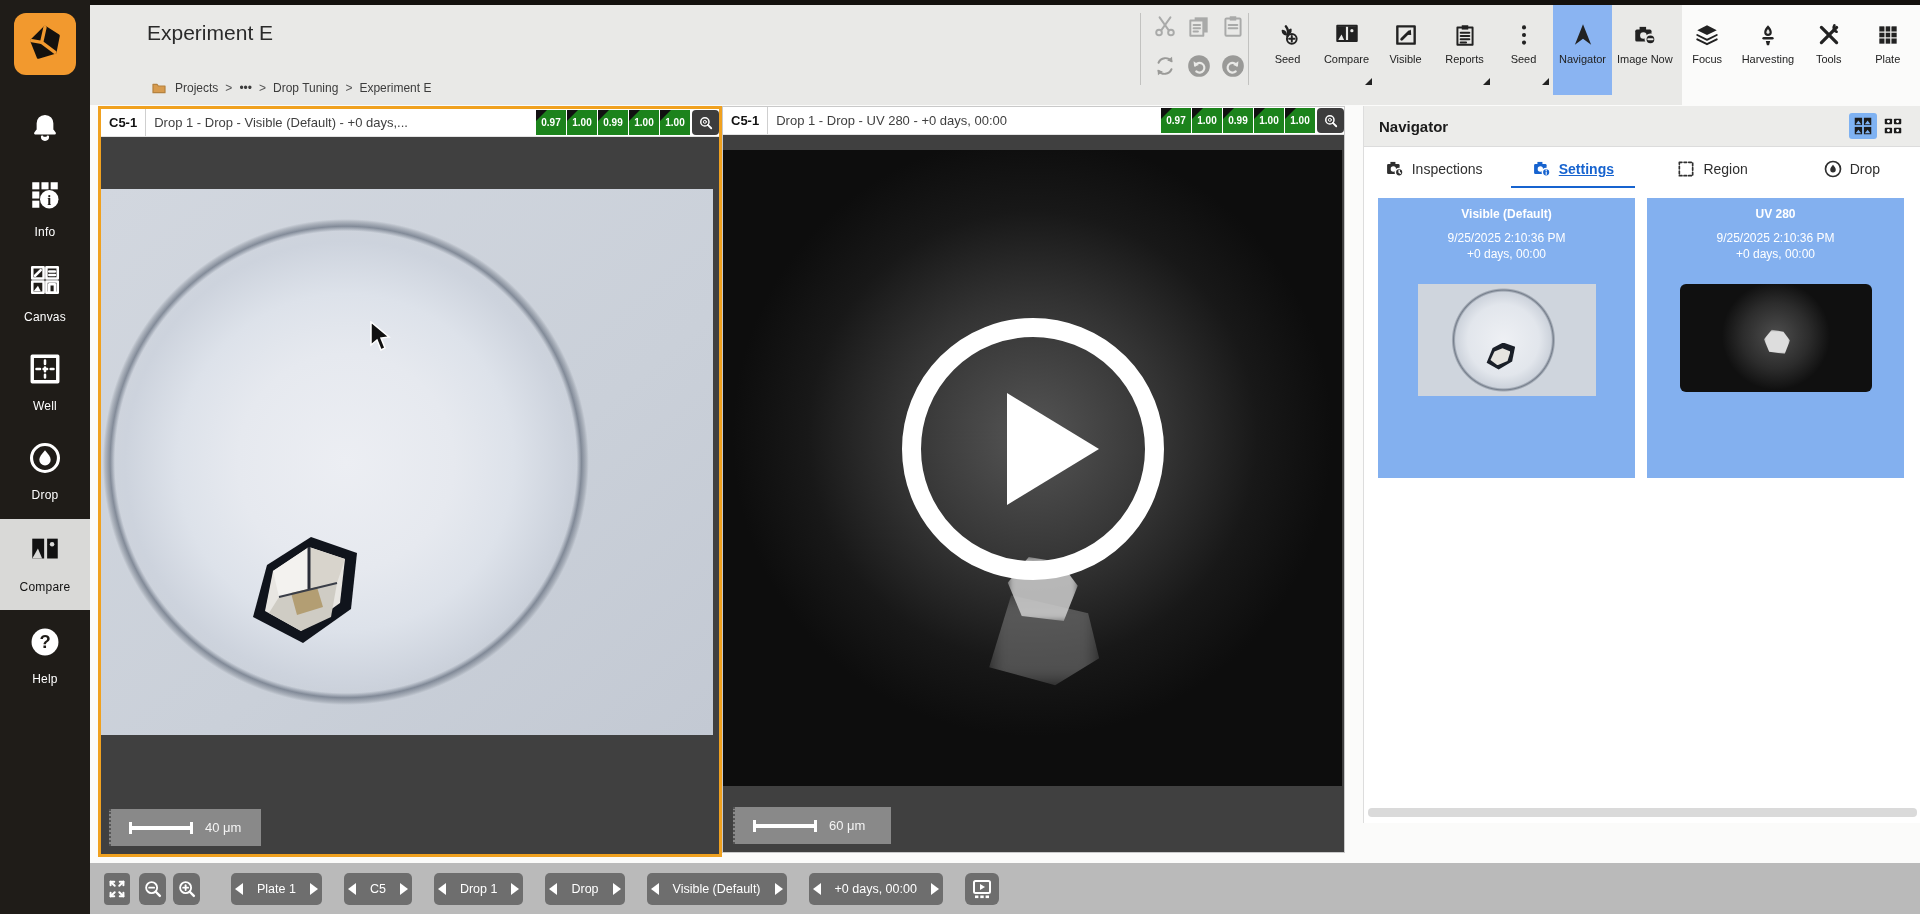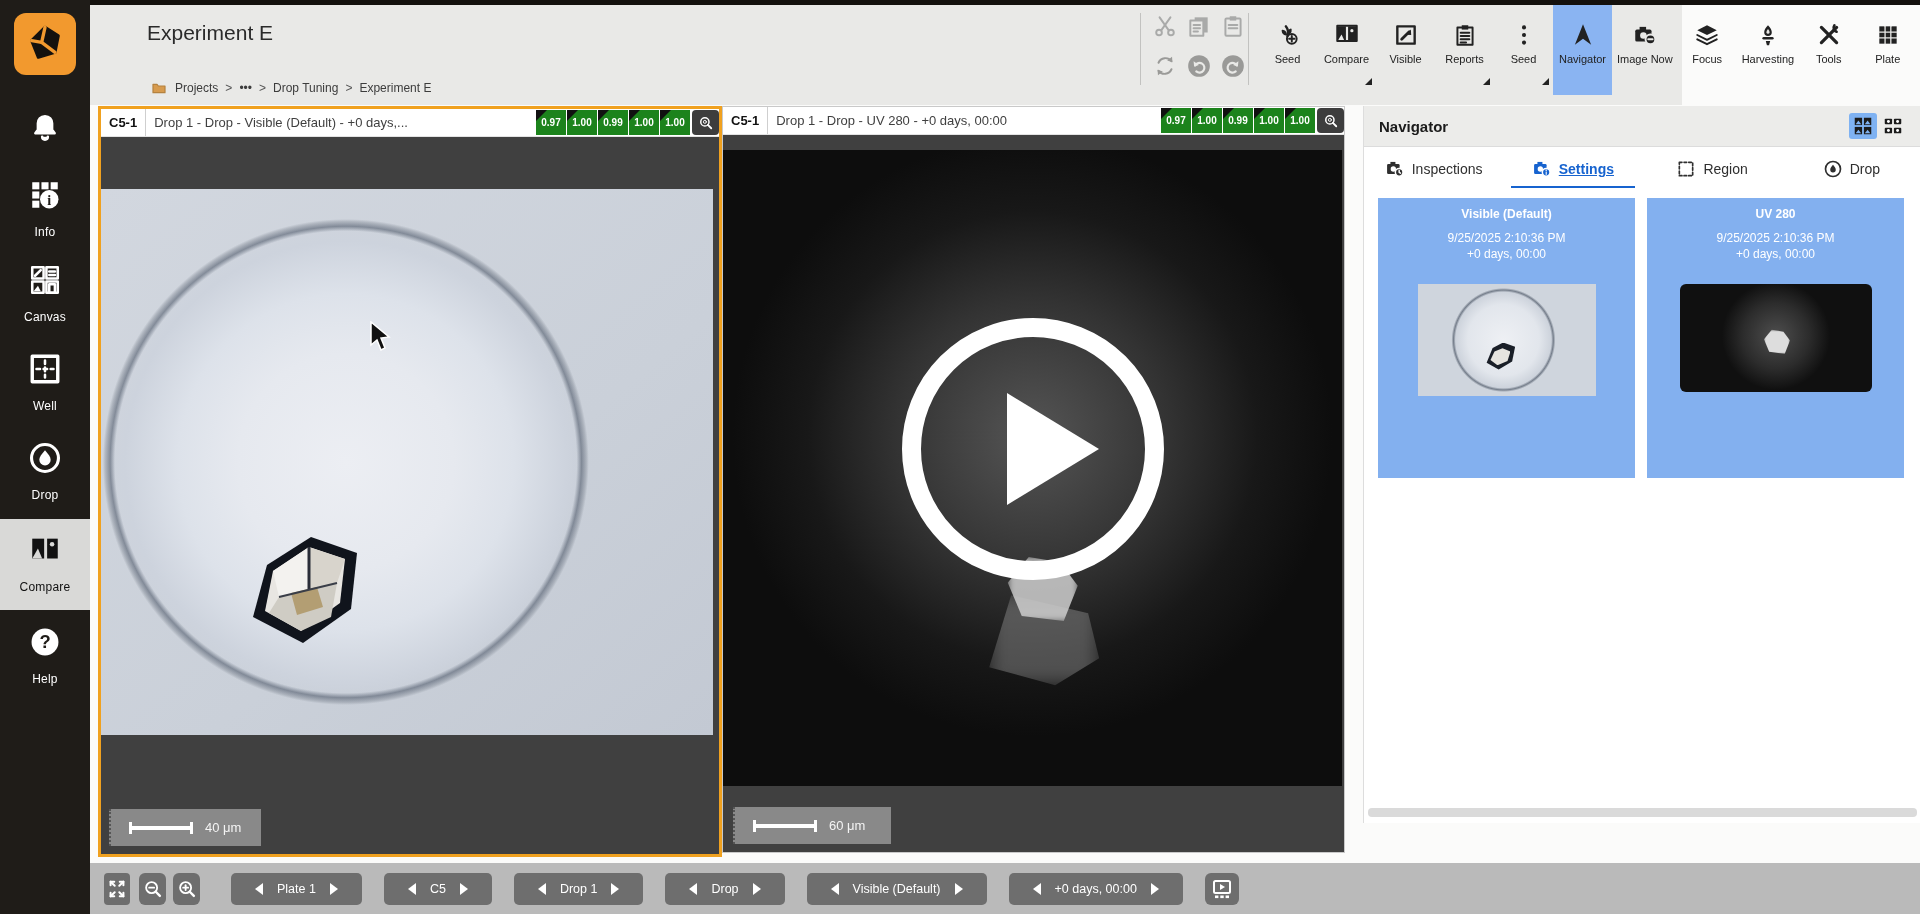--- a/index.html
+++ b/index.html
@@ -111,21 +111,21 @@
       clip-path:polygon(30% 0,75% 8%,100% 45%,80% 100%,20% 92%,0 40%);filter:blur(1px);}
   #nav-scroll{position:absolute;left:4px;right:4px;bottom:6px;height:9px;background:#dadada;border-radius:4px;}
   
   #bottombar{left:90px;top:863px;width:1830px;height:51px;background:#bababa;
              display:flex;align-items:center;}
   .bb-sq{width:26px;height:32px;background:#6e6e6e;border-radius:4px;color:#fff;
          display:flex;align-items:center;justify-content:center;cursor:pointer;flex:0 0 auto;}
   .bb-rnd{width:27px;height:32px;background:#6e6e6e;border-radius:6px;color:#fff;
           display:flex;align-items:center;justify-content:center;cursor:pointer;flex:0 0 auto;}
   .bb-sel{height:32px;background:#6e6e6e;border-radius:5px;color:#fff;display:flex;
-          align-items:center;padding:0 24px;gap:14px;cursor:pointer;flex:0 0 auto;}
+          align-items:center;padding:0 4px;gap:14px;cursor:pointer;flex:0 0 auto;}
   .bb-sel .lbl{font-size:12.5px;white-space:nowrap;}
   .arr{width:0;height:0;cursor:pointer;}
   .arr.l{border-top:6px solid transparent;border-bottom:6px solid transparent;border-right:8px solid #fff;}
   .arr.r{border-top:6px solid transparent;border-bottom:6px solid transparent;border-left:8px solid #fff;}
   svg{display:block;}
 </style>
 </head>
 <body>
 
 <div id="stage">

